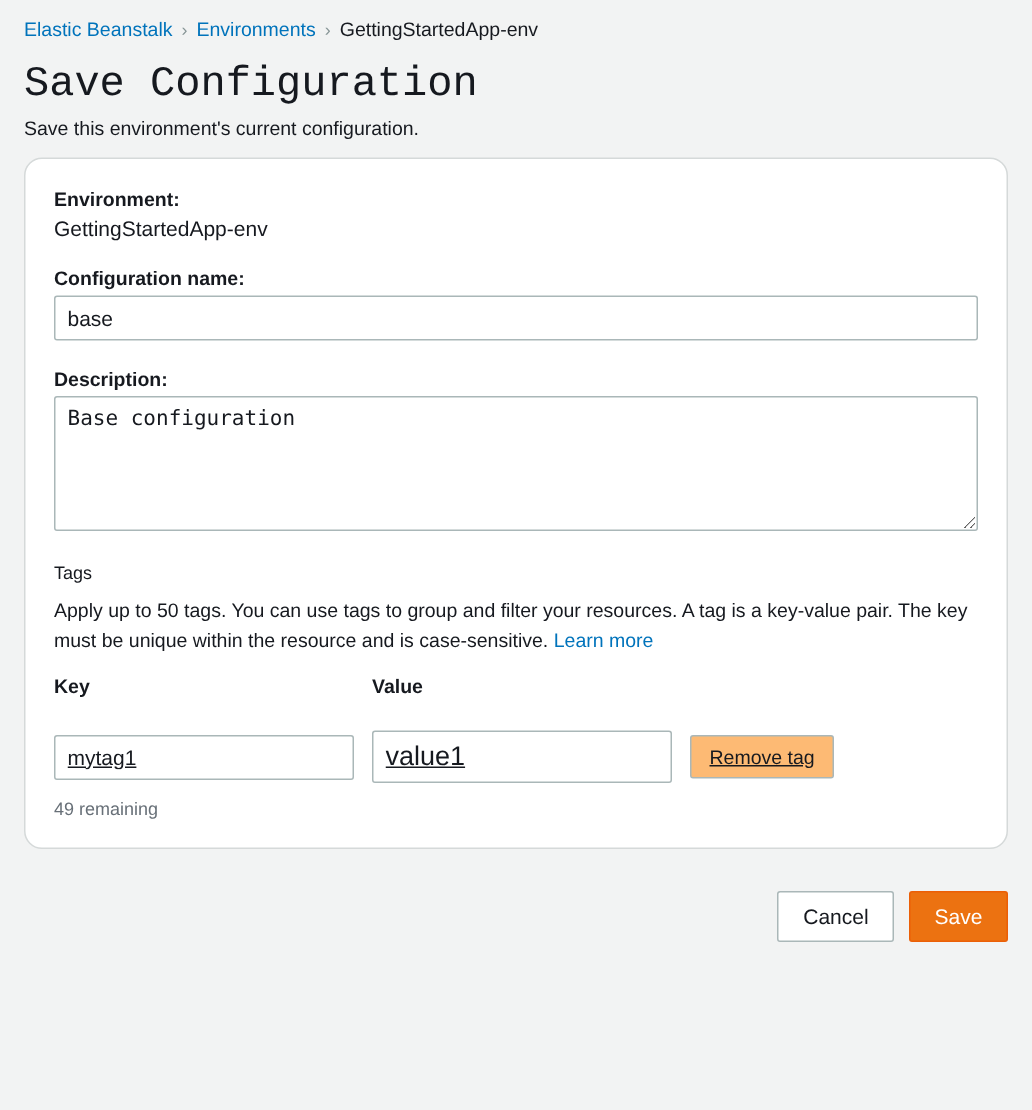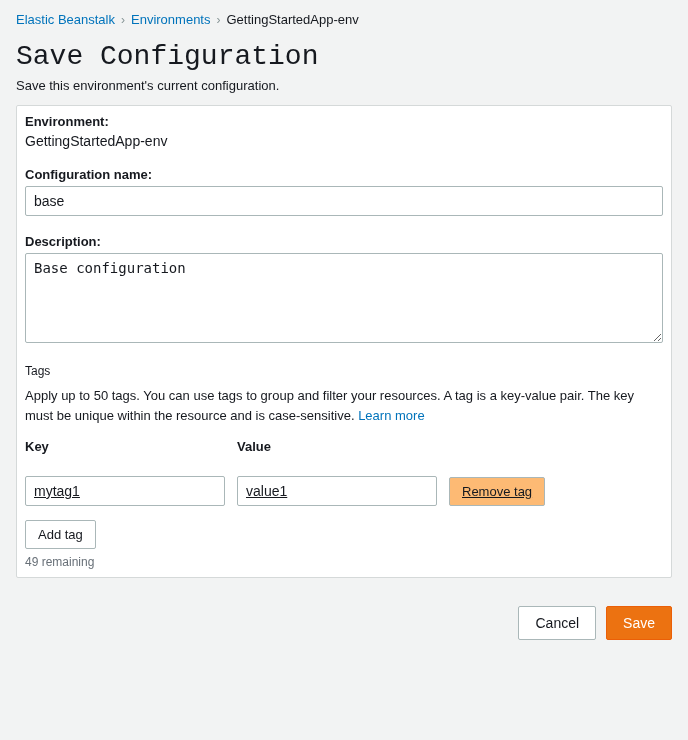--- a/index.html
+++ b/index.html
@@ -46,23 +46,23 @@
     }
     .page-subtitle {
       font-size: 13px;
       color: #16191f;
     }
 
     
     .main-card {
       background: #ffffff;
       border: 1px solid #d5d9d9;
-      border-radius: 2px;
+      border-radius: 12px;
       margin: 0 16px 16px 16px;
-      padding: 8px;
+      padding: 19px;
     }
 
     
     .form-field {
       margin-bottom: 18px;
     }
     .field-label {
       font-size: 13px;
       font-weight: 600;
       color: #16191f;
@@ -140,21 +140,21 @@
       font-size: 14px;
       color: #16191f;
       background: #fff;
       outline: none;
     }
     .tag-value-input {
       width: 200px;
       padding: 6px 8px;
       border: 1px solid #aab7b8;
       border-radius: 2px;
-      font-size: 14px;
+      font-size: 18px;
       color: #16191f;
       background: #fff;
       outline: none;
     }
     .remove-tag-btn {
       padding: 6px 12px;
       background: #fdba74;
       border: 1px solid #aab7b8;
       border-radius: 2px;
       font-size: 13px;
@@ -257,21 +257,20 @@
     </div>
 
     
     <div class="tag-row">
       <input class="tag-key-input" type="text" value="mytag1" style="">
       <input class="tag-value-input" type="text" value="value1" style="">
       <button class="remove-tag-btn">Remove tag</button>
     </div>
 
     
-    <button class="add-tag-btn">Add tag</button>
 
     <div class="remaining-text">49 remaining</div>
   </div>
 
 </div>
 
 <div class="footer-actions">
   <button class="cancel-btn">Cancel</button>
   <button class="save-btn">Save</button>
 </div>

